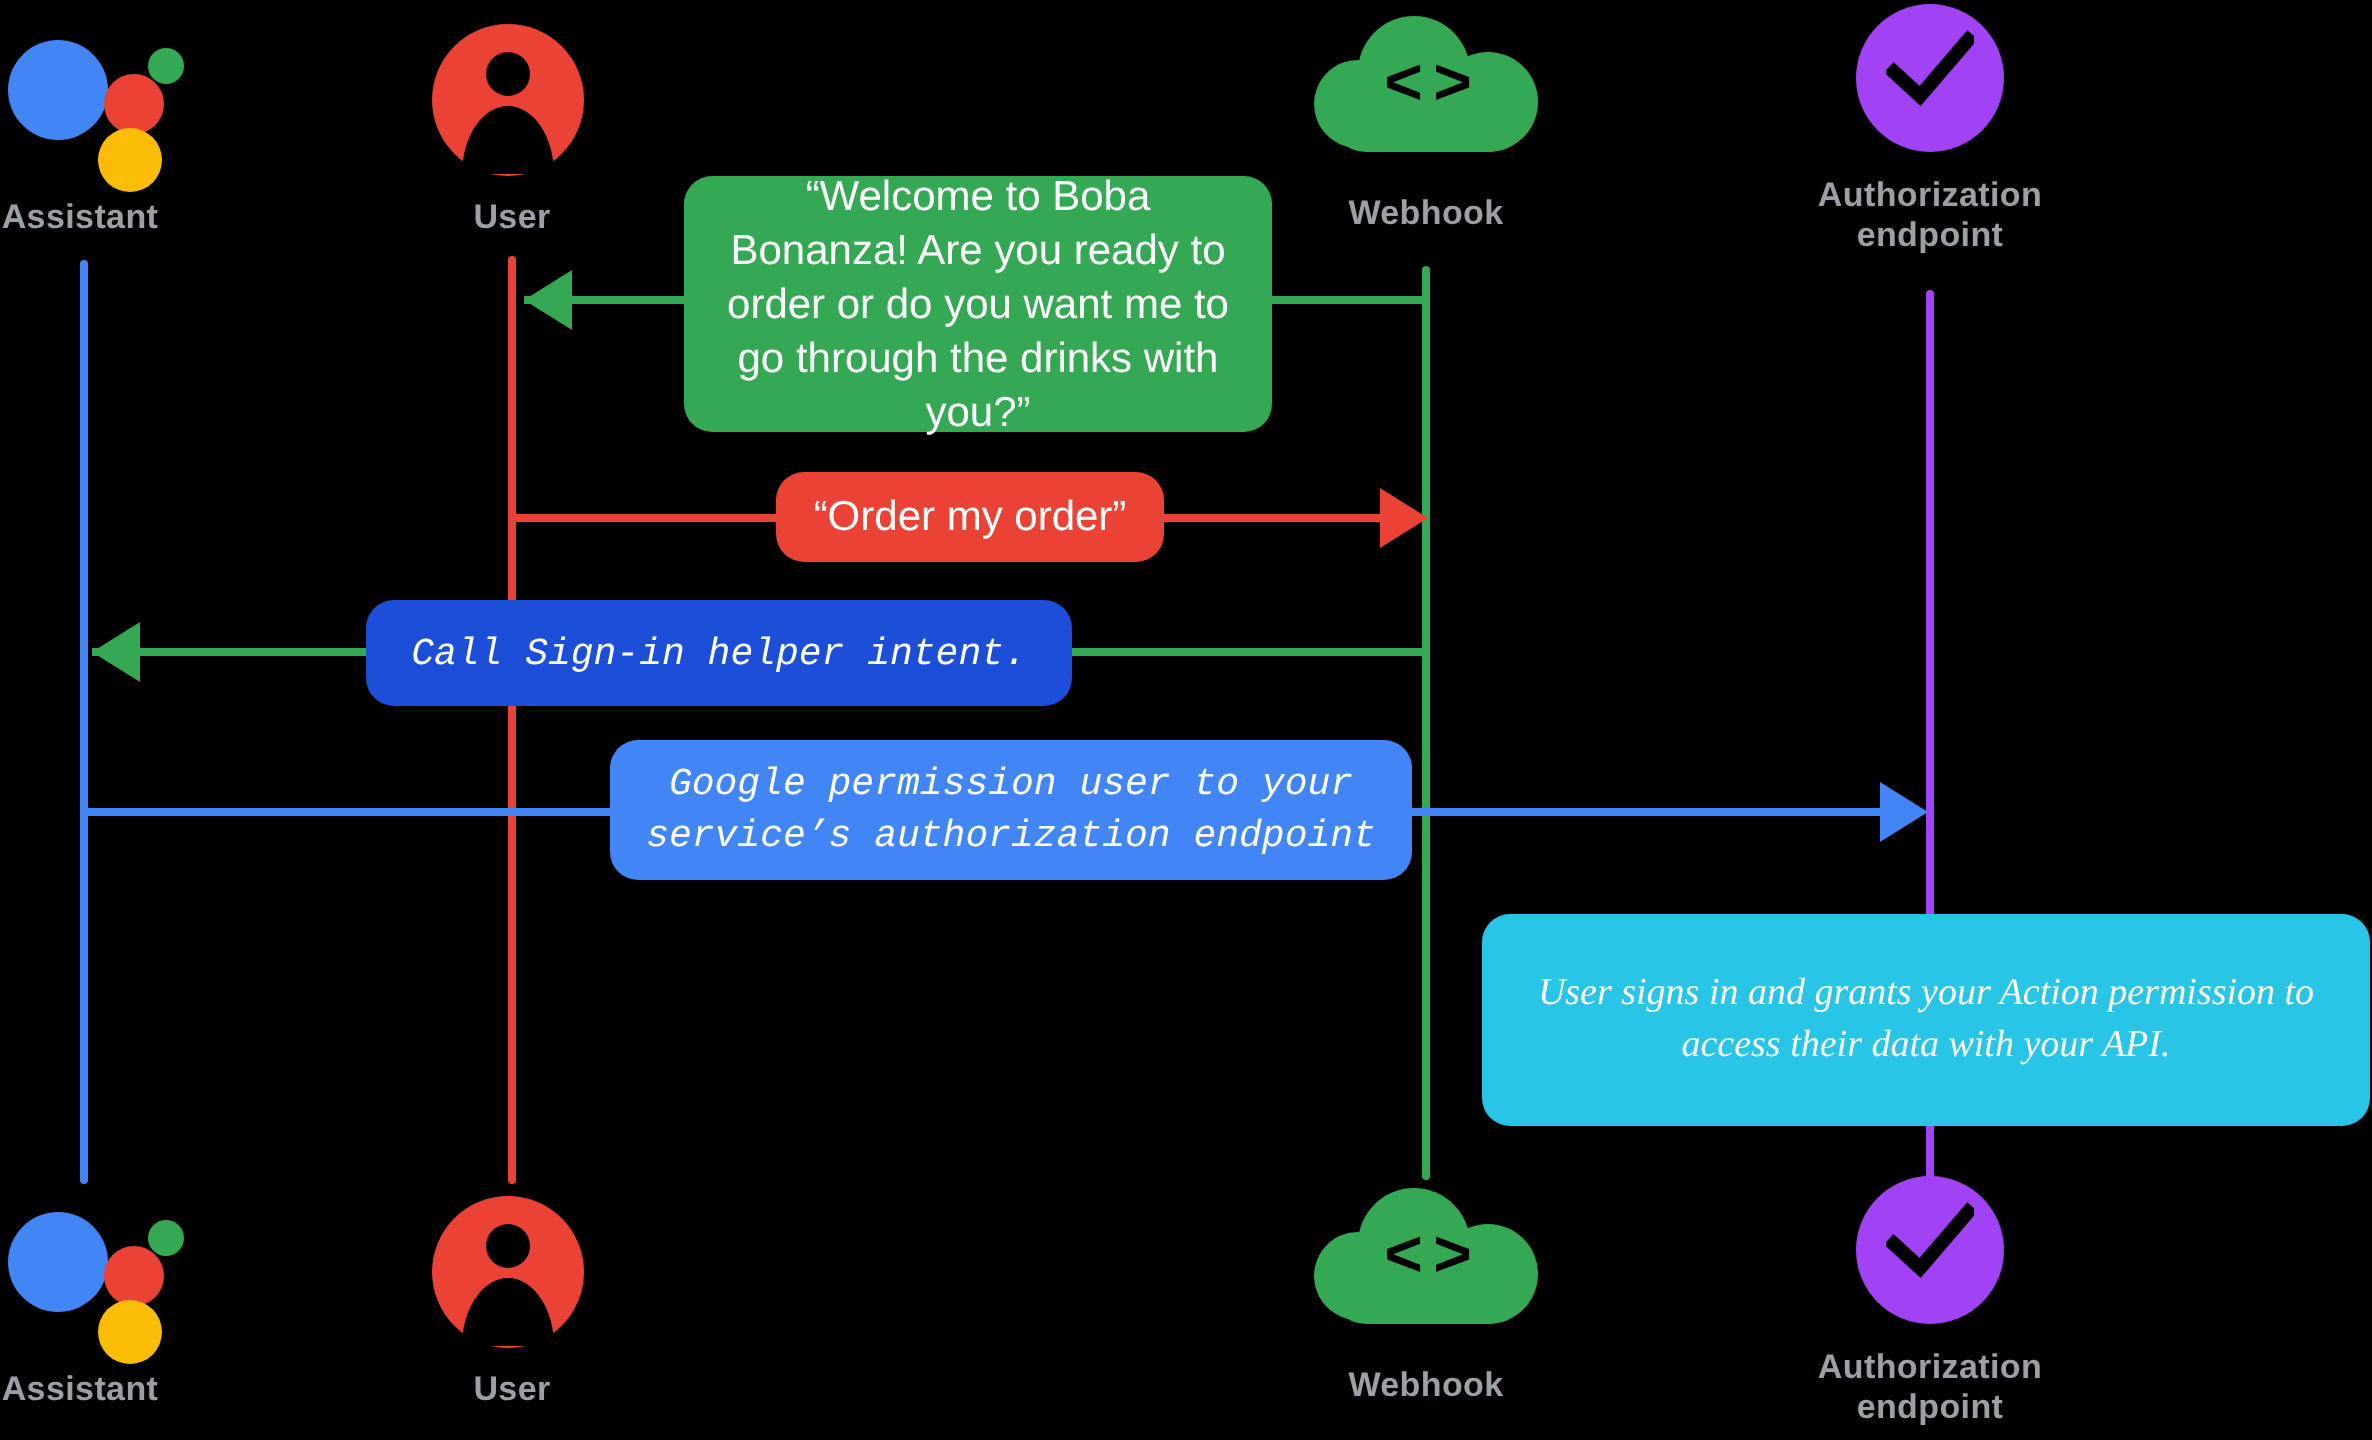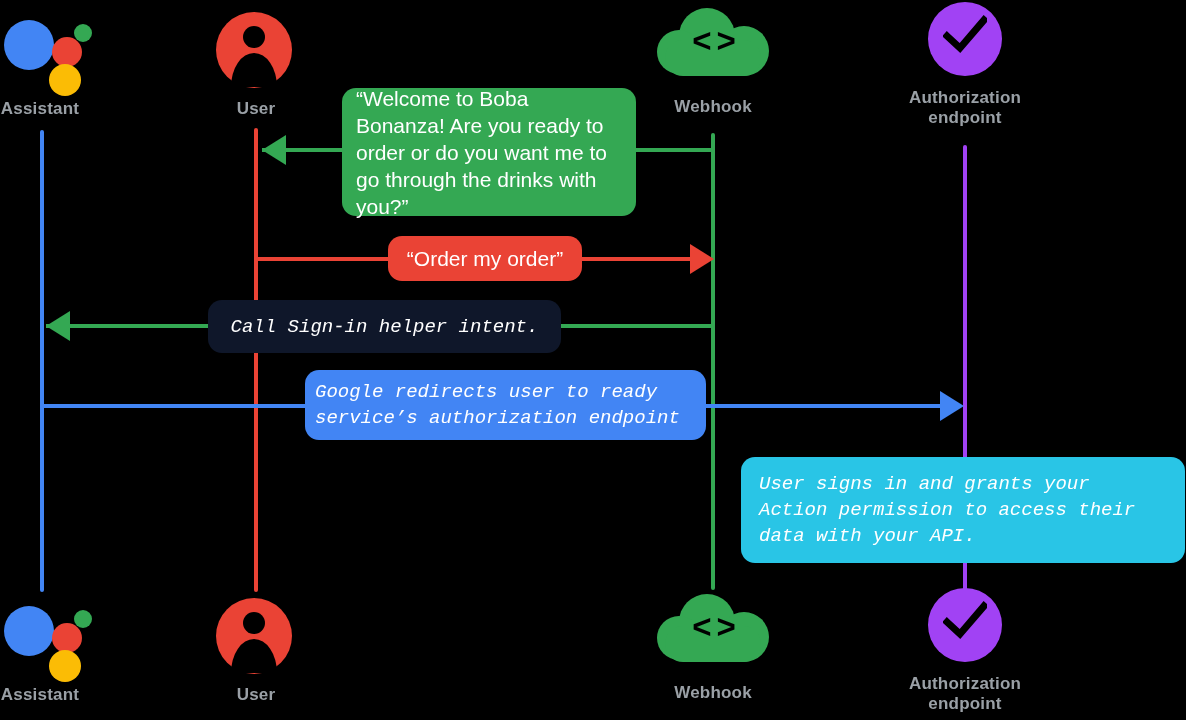--- a/index.html
+++ b/index.html
@@ -93,21 +93,21 @@
   }
 
   
   .bubble {
     position: absolute;
     border-radius: 14px;
     color: #ffffff;
     display: flex;
     align-items: center;
     justify-content: center;
-    text-align: left;
+    text-align: center;
     box-sizing: border-box;
   }
   .bubble-sans {
     font-family: "Liberation Sans", sans-serif;
     font-size: 21px;
     line-height: 27px;
   }
   .bubble-mono {
     font-family: "Liberation Mono", "DejaVu Sans Mono", monospace;
     font-style: italic;
@@ -161,27 +161,27 @@
   <div class="msg-line" style="left:262px; top:148px; width:451px; background:#34a853;"></div>
   <div class="arrow-head arrow-left" style="left:262px; top:135px; border-right:24px solid #34a853;"></div>
   <div class="bubble bubble-sans" style="left:342px; top:88px; width:294px; height:128px; padding:6px 14px; background:#34a853;">“Welcome to Boba Bonanza! Are you ready to order or do you want me to go through the drinks with you?”</div>
 
   <div class="msg-line" style="left:256px; top:257px; width:434px; background:#ea4335;"></div>
   <div class="arrow-head arrow-right" style="left:690px; top:244px; border-left:24px solid #ea4335;"></div>
   <div class="bubble bubble-sans" style="left:388px; top:236px; width:194px; height:45px; padding:0 12px; background:#ea4335;">“Order my order”</div>
 
   <div class="msg-line" style="left:46px; top:324px; width:667px; background:#34a853;"></div>
   <div class="arrow-head arrow-left" style="left:46px; top:311px; border-right:24px solid #34a853;"></div>
-  <div class="bubble bubble-mono" style="left:208px; top:300px; width:353px; height:53px; padding:0 14px; background:#0f172a;">Call Sign-in helper intent.</div>
+  <div class="bubble bubble-mono" style="left:183px; top:300px; width:353px; height:53px; padding:0 14px; background:#1d4ed8;">Call Sign-in helper intent.</div>
 
   <div class="msg-line" style="left:40px; top:404px; width:900px; background:#4285f4;"></div>
   <div class="arrow-head arrow-right" style="left:940px; top:391px; border-left:24px solid #4285f4;"></div>
-  <div class="bubble bubble-mono" style="left:305px; top:370px; width:401px; height:70px; padding:0 10px; background:#4285f4;">Google redirects user to ready service’s authorization endpoint</div>
-
-  <div class="bubble bubble-mono" style="left:741px; top:457px; width:444px; height:106px; padding:0 18px; background:#29c5e6;">User signs in and grants your Action permission to access their data with your API.</div>
+  <div class="bubble bubble-mono" style="left:305px; top:370px; width:401px; height:70px; padding:0 10px; background:#4285f4;">Google permission user to your service’s authorization endpoint</div>
+
+  <div class="bubble bubble-mono" style="left:741px; top:457px; width:444px; height:106px; padding:0 18px; background:#29c5e6;font-family:Liberation Serif, serif;">User signs in and grants your Action permission to access their data with your API.</div>
 
   <div class="assistant-logo" style="left:4px; top:598px;">
     <div class="dot al-blue"></div>
     <div class="dot al-red"></div>
     <div class="dot al-green"></div>
     <div class="dot al-yellow"></div>
   </div>
   <div class="actor-label" style="left:-16px; top:685px; width:112px;">Assistant</div>
 
   <div class="user-icon" style="left:216px; top:598px;">

